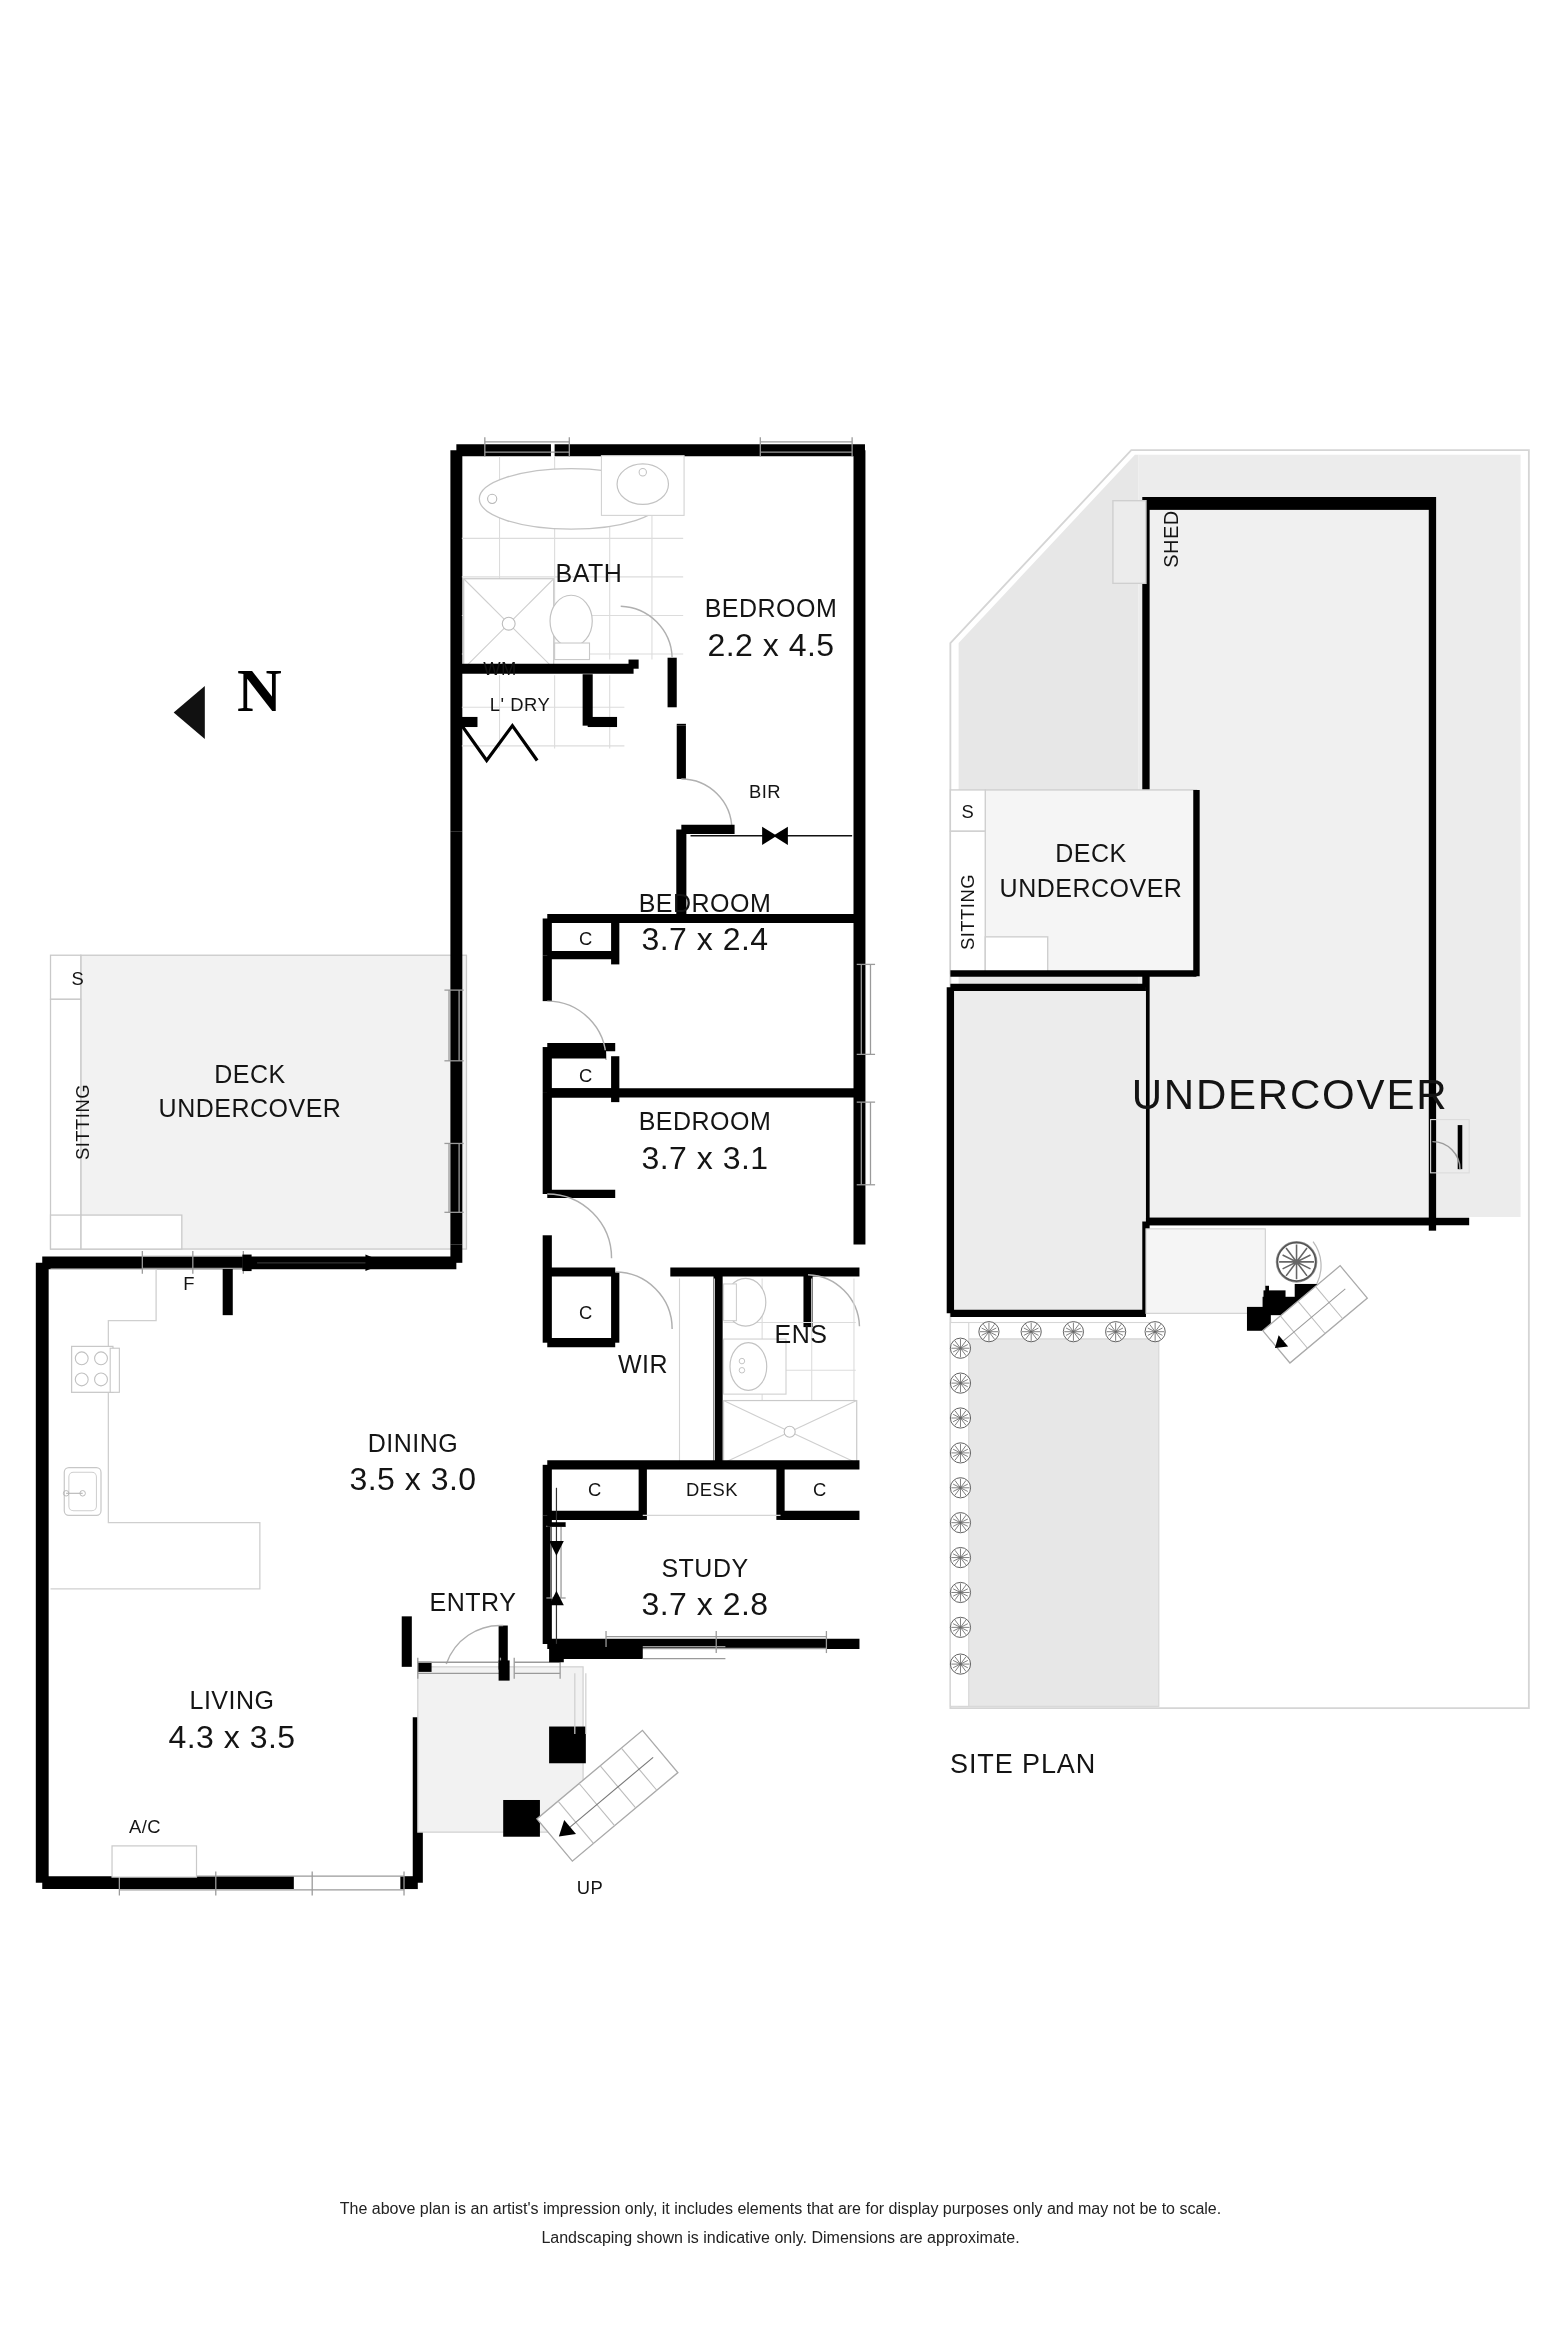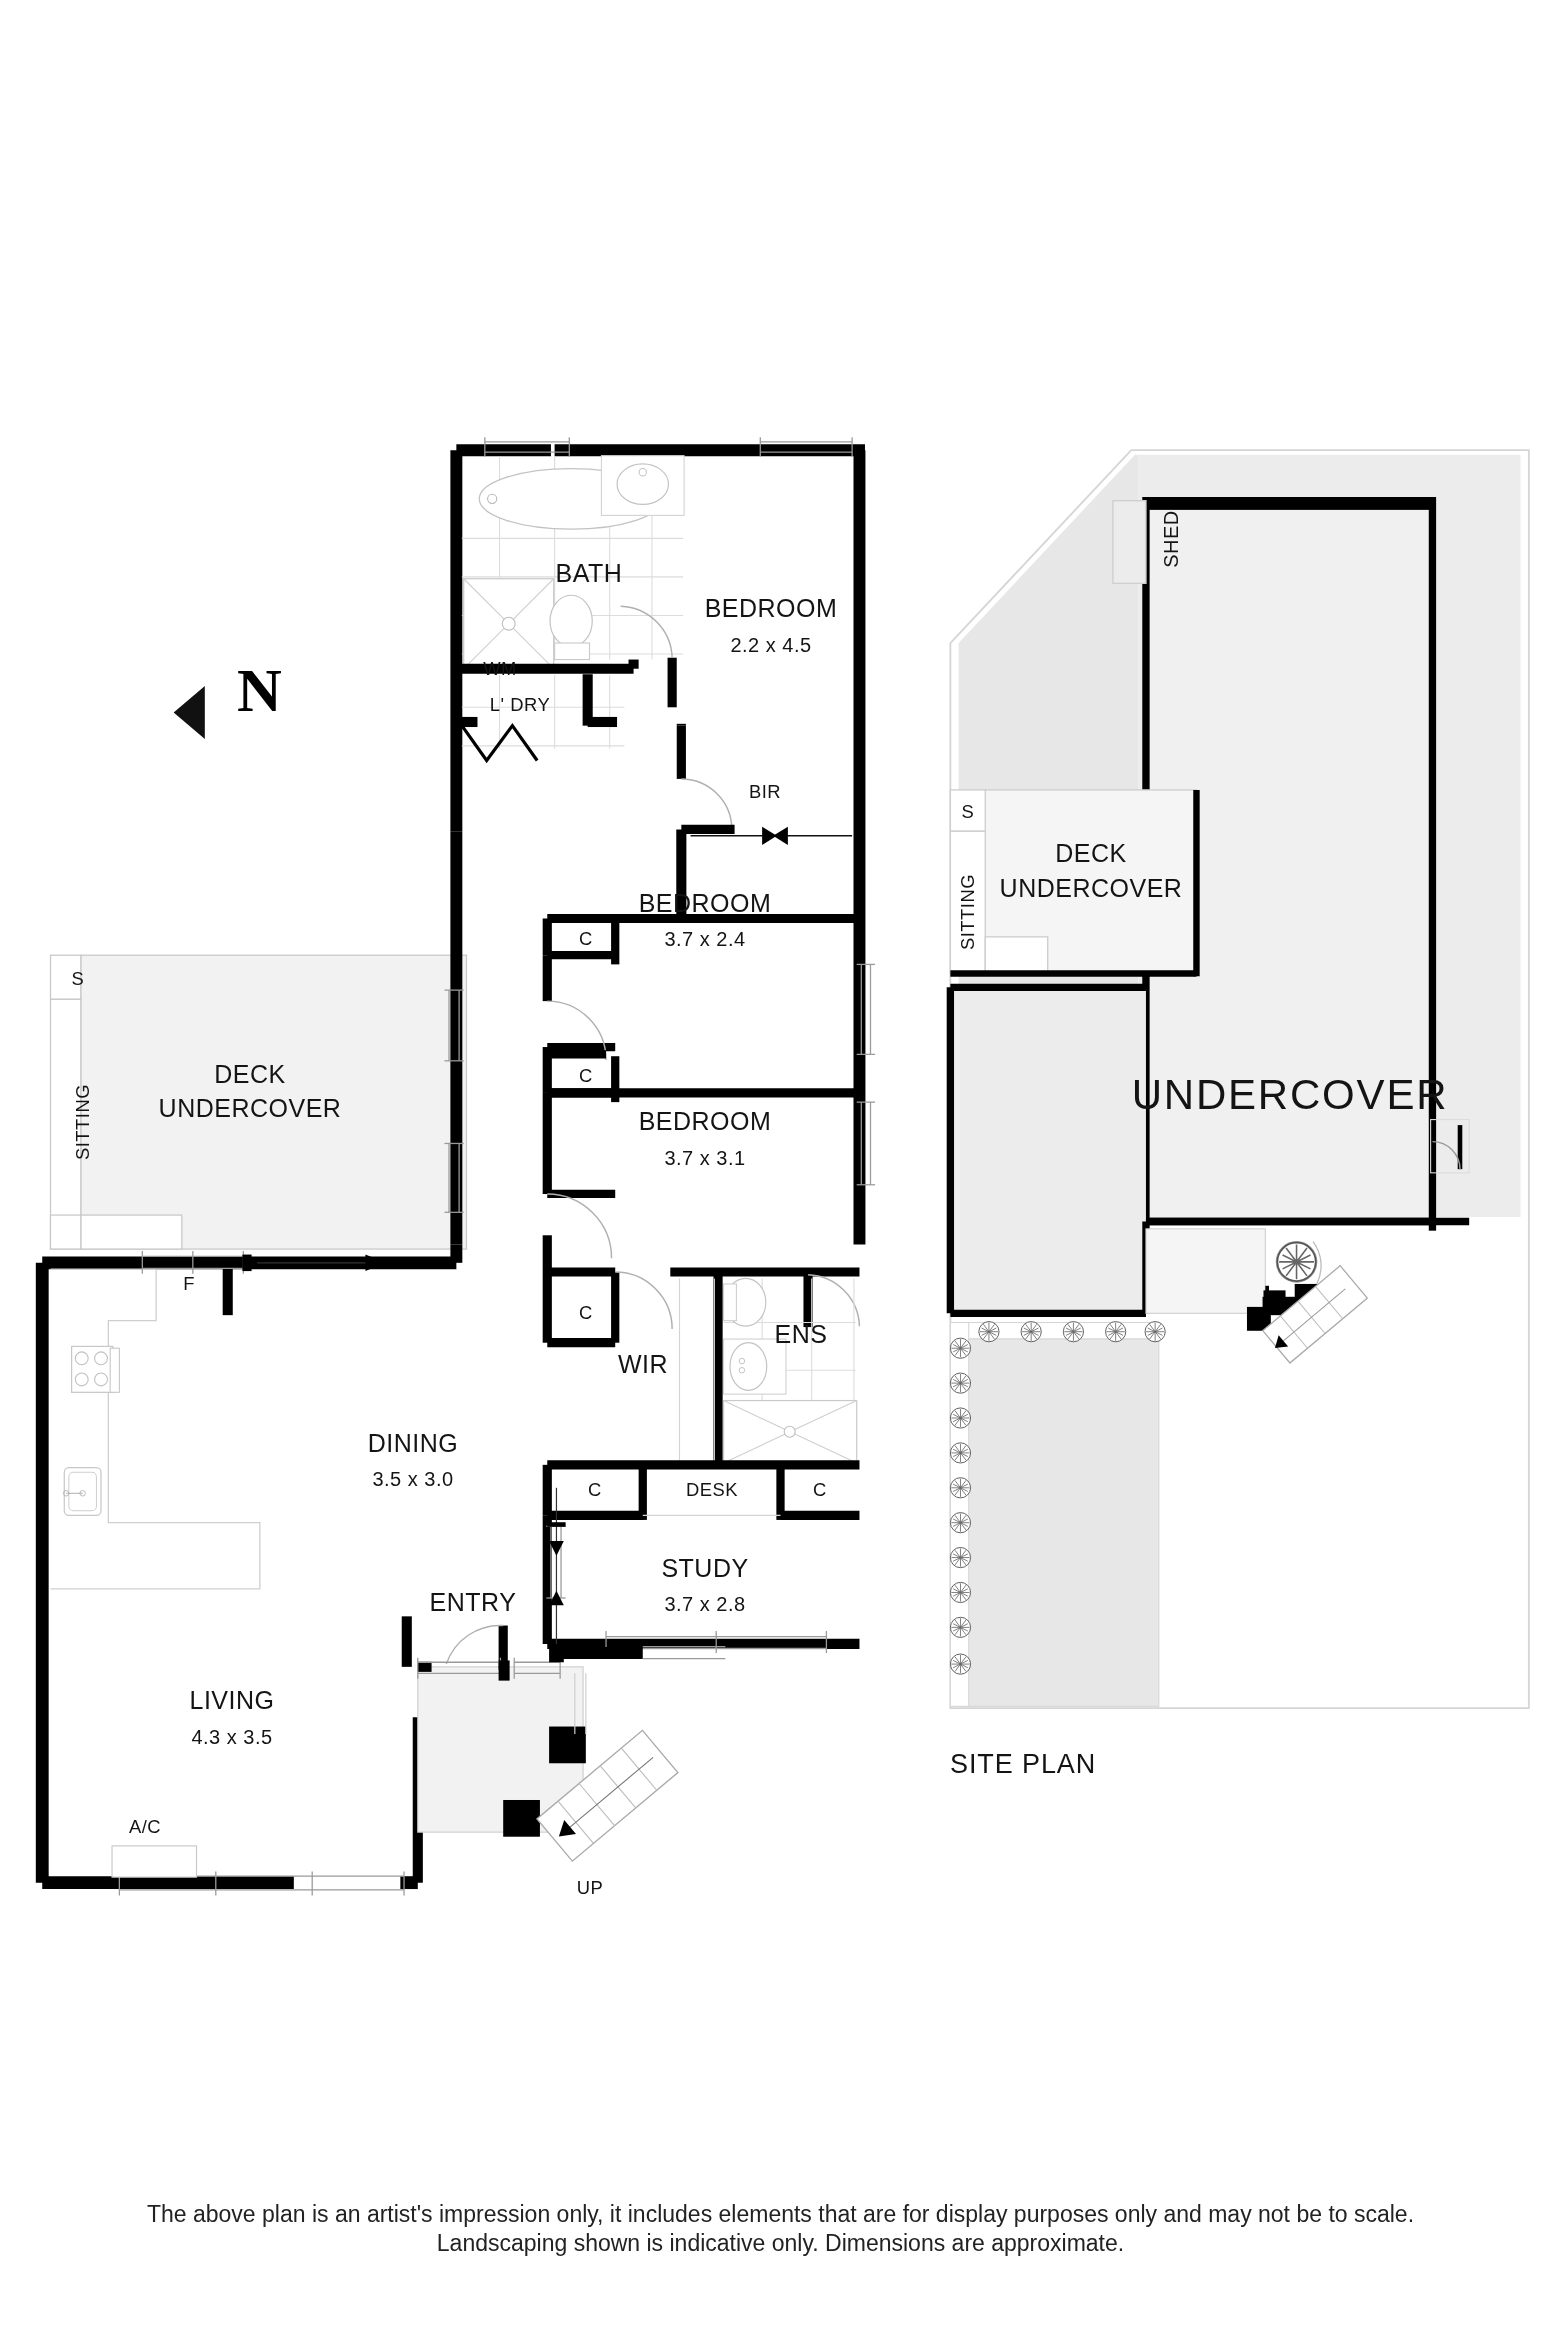--- a/index.html
+++ b/index.html
@@ -1,26 +1,26 @@
 <!DOCTYPE html>
 <html style="font-size:14.7px"><head>
 <meta charset="utf-8">
 <style>
   html,body{margin:0;padding:0;background:#fff;}
   body{width:1561px;height:2342px;position:relative;font-family:"Liberation Sans",sans-serif;color:#1a1a1a;overflow:hidden;}
   .plan-root{position:absolute;left:0;top:0;width:1561px;height:2342px;}
   svg{display:block;}
   .lbl{position:absolute;font-family:"Liberation Sans",sans-serif;color:#141414;white-space:nowrap;letter-spacing:0.5px;}
   .room-name{font-size:25px;}
-  .room-dim{font-size:20px;}
+  .room-dim{font-size:32px;}
   .small{font-size:18.4px;}
   .ctr{transform:translate(-50%,-50%);text-align:center;}
   .vert{transform:translate(-50%,-50%) rotate(-90deg);}
   .north-letter{position:absolute;font-family:"Liberation Serif",serif;font-size:62px;font-weight:700;color:#000;}
-  .footer{position:absolute;left:0;width:1561px;text-align:center;font-size:23px;color:#222;line-height:1.55;}
+  .footer{position:absolute;left:0;width:1561px;text-align:center;font-size:16px;color:#222;line-height:1.55;}
   .siteplan-label{position:absolute;font-size:27px;letter-spacing:0.9px;color:#141414;}
   .residence-label{position:absolute;font-size:42px;letter-spacing:1.8px;color:#141414;transform:translate(-50%,-50%);}
 </style>
 </head>
 <body>
 
 <div class="plan-root">
 
   <svg width="1561" height="2342" viewBox="0 0 1700 2550">
     <defs>

